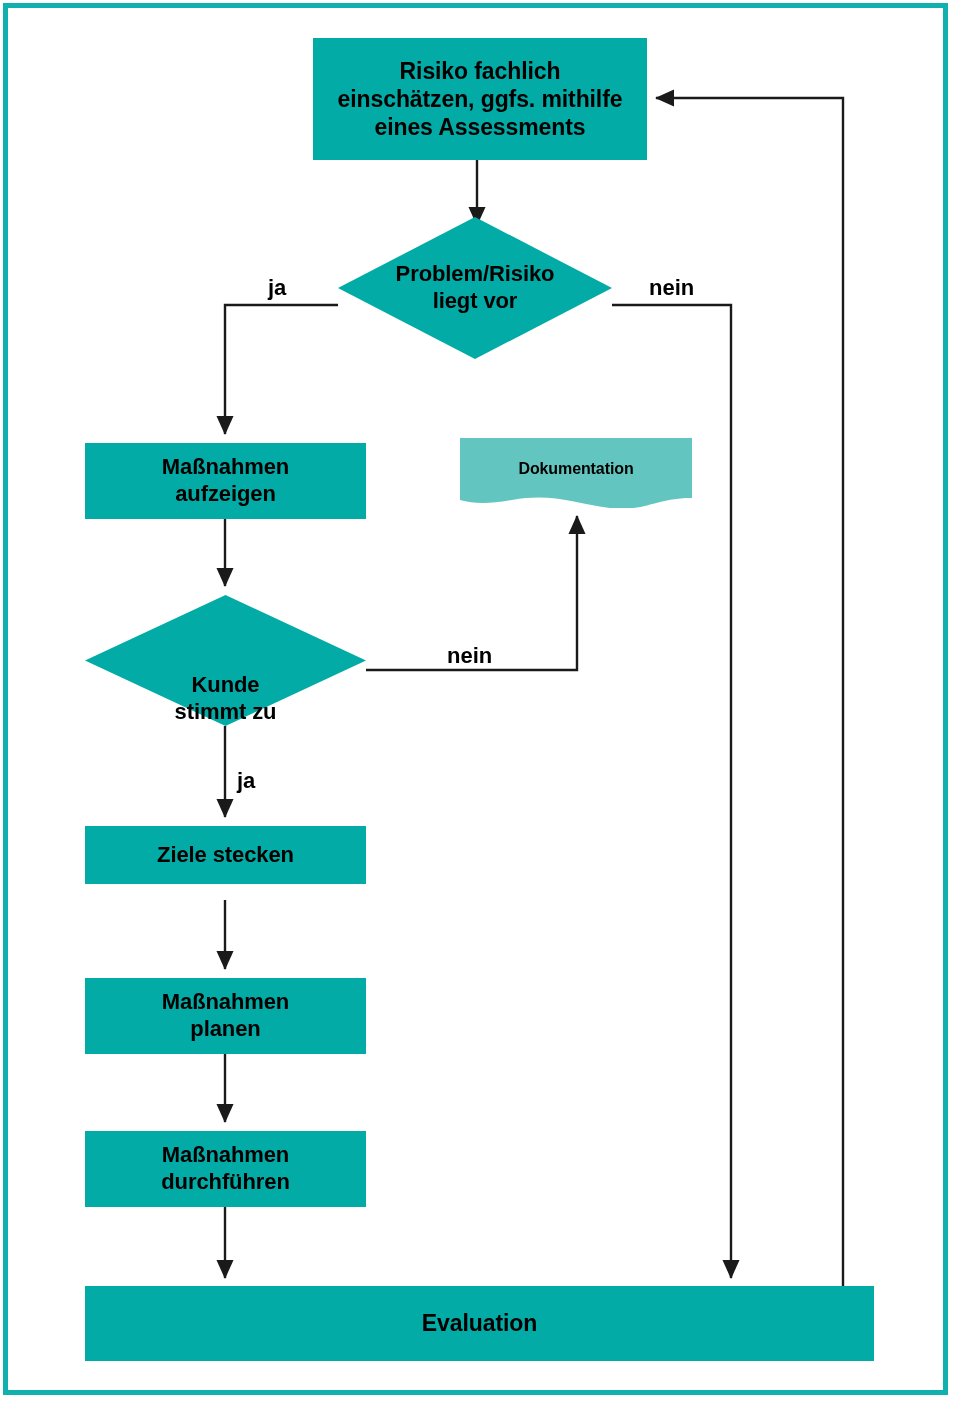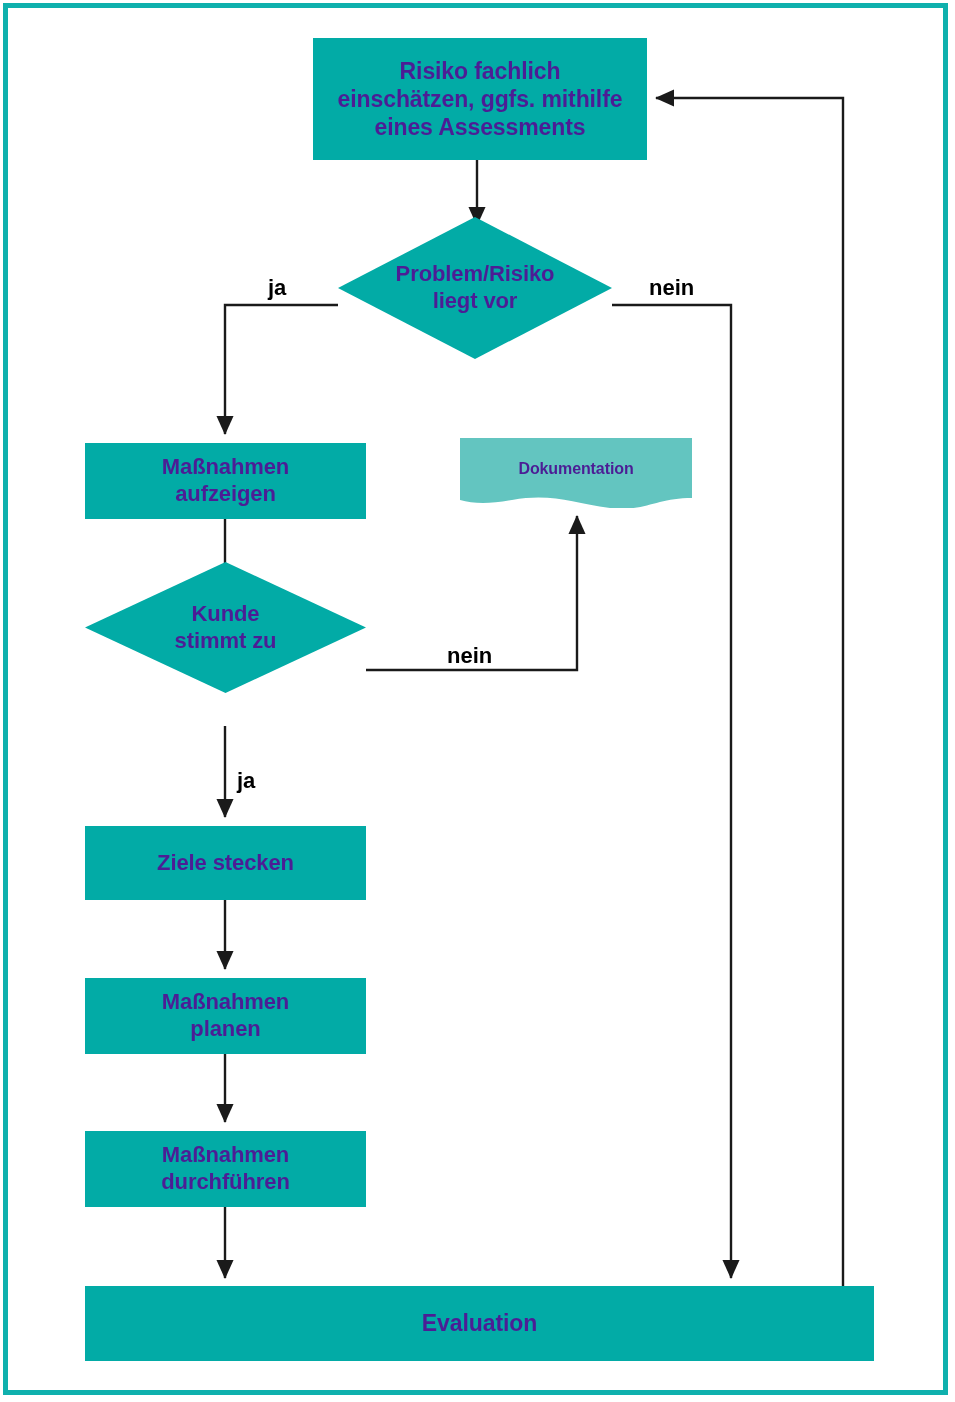--- a/index.html
+++ b/index.html
@@ -38,21 +38,21 @@
     height: 1402px;
   }
   
   .node {
     position: absolute;
     box-sizing: border-box;
     display: flex;
     align-items: center;
     justify-content: center;
     text-align: center;
-    color: #4c1d95;
+    color: #000000;
     font-weight: bold;
     line-height: 1.22;
     letter-spacing: -0.1px;
   }
   .process {
     background: #02ABA6;
   }
   .node-text {
     white-space: pre-line;
     display: block;
@@ -95,22 +95,22 @@
     font-size: 22px;
     line-height: 1;
     white-space: nowrap;
     text-align: center;
   }
   
   #node-risiko      { left: 313px; top: 38px;   width: 334px; height: 122px; font-size: 23px; }
   #node-problem     { left: 338px; top: 217px;  width: 274px; height: 142px; font-size: 22px; }
   #node-massnahmen-aufzeigen { left: 85px; top: 443px; width: 281px; height: 76px; font-size: 22px; }
   #node-dokumentation { left: 460px; top: 438px; width: 232px; height: 70px; font-size: 16px; }
-  #node-kunde       { left: 85px;  top: 562px;  width: 281px; height: 131px; font-size: 22px; }
-  #node-ziele       { left: 85px;  top: 826px;  width: 281px; height: 74px;  font-size: 22px; }
+  #node-kunde       { left: 85px;  top: 595px;  width: 281px; height: 131px; font-size: 22px; align-items: flex-end; }
+  #node-ziele       { left: 85px;  top: 826px;  width: 281px; height: 58px;  font-size: 22px; }
   #node-planen      { left: 85px;  top: 978px;  width: 281px; height: 76px;  font-size: 22px; }
   #node-durchfuehren{ left: 85px;  top: 1131px; width: 281px; height: 76px;  font-size: 22px; }
   #node-evaluation  { left: 85px;  top: 1286px; width: 789px; height: 75px;  font-size: 23px; text-align: right; }
 
   
   #label-ja-1   { left: 268px; top: 277px; }
   #label-nein-1 { left: 649px; top: 277px; }
   #label-nein-2 { left: 447px; top: 645px; }
   #label-ja-2   { left: 237px; top: 770px; }
 </style>

